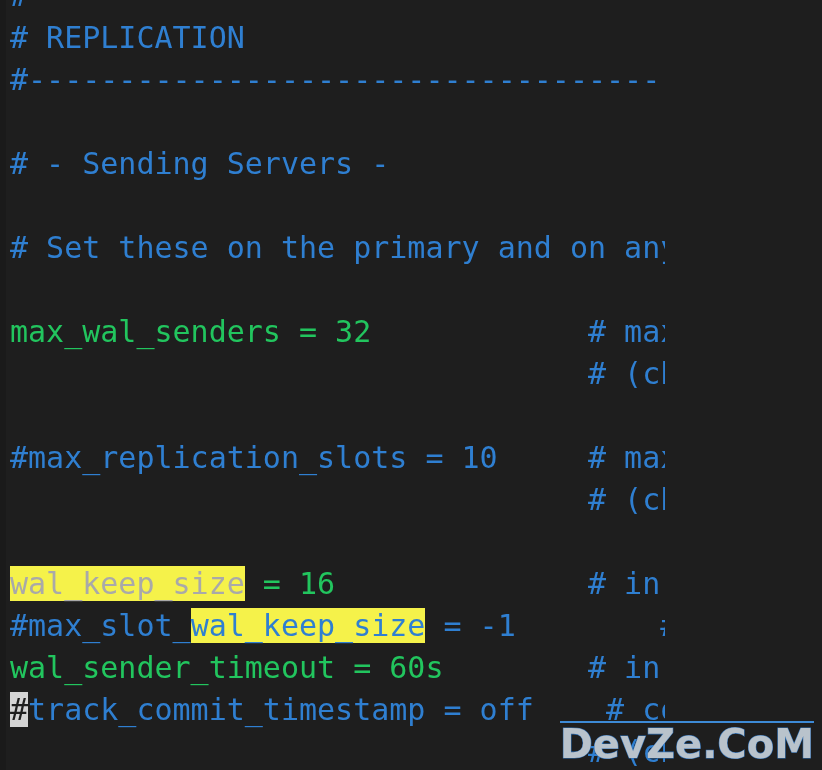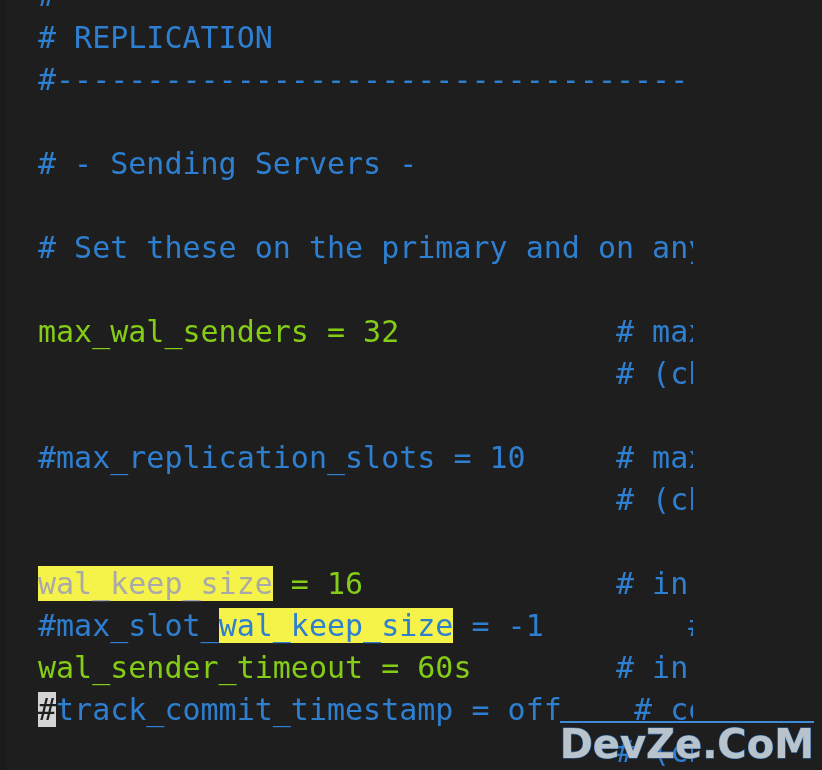--- a/index.html
+++ b/index.html
@@ -25,21 +25,20 @@
     pointer-events: none;
   }
 
   #editor-surface {
     position: absolute;
     left: 0; top: 0;
     width: 665px;
     height: 770px;
     background: #1e1e1e;
     overflow: hidden;
-    margin-left: 28px;
   }
 
   
   #code-lines {
     position: absolute;
     left: 10px;
     top: -25px;
     width: 1400px;
     font-size: 30px;
     line-height: 42px;
@@ -47,21 +46,21 @@
     white-space: pre;
   }
 
   .code-line {
     height: 42px;
     white-space: pre;
     display: block;
   }
 
   .tok-comment { color: #2f7fd1; }
-  .tok-plain   { color: #84cc16; }
+  .tok-plain   { color: #22c55e; }
   .tok-blank   { color: transparent; }
 
   
   .hl {
     background: #f5f24a;
     color: #a9a9a9;
   }
   .hl-blue {
     background: #f5f24a;
     color: #2f7fd1;

